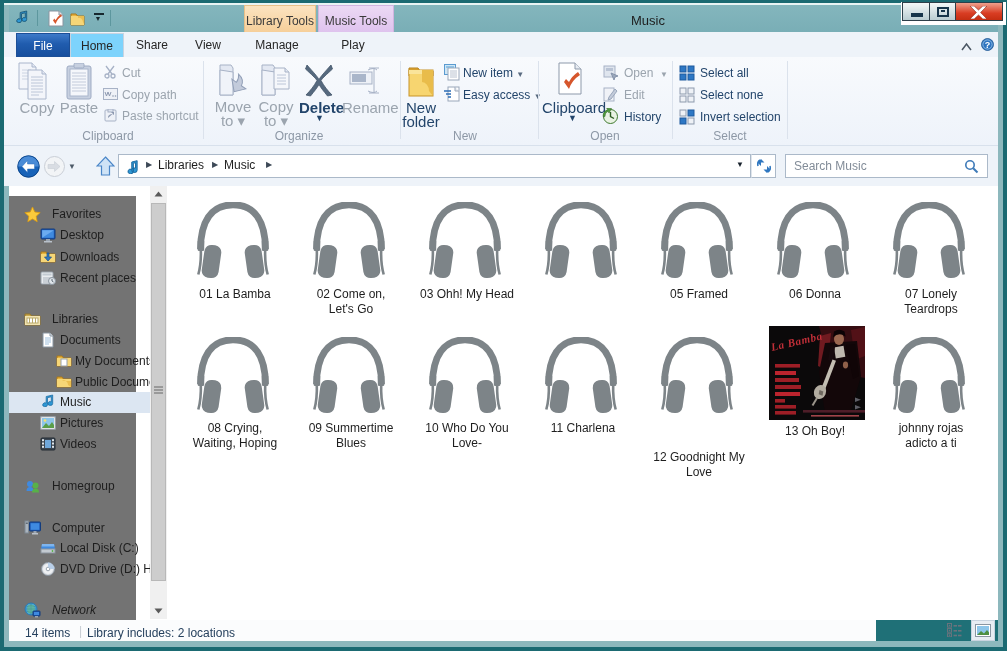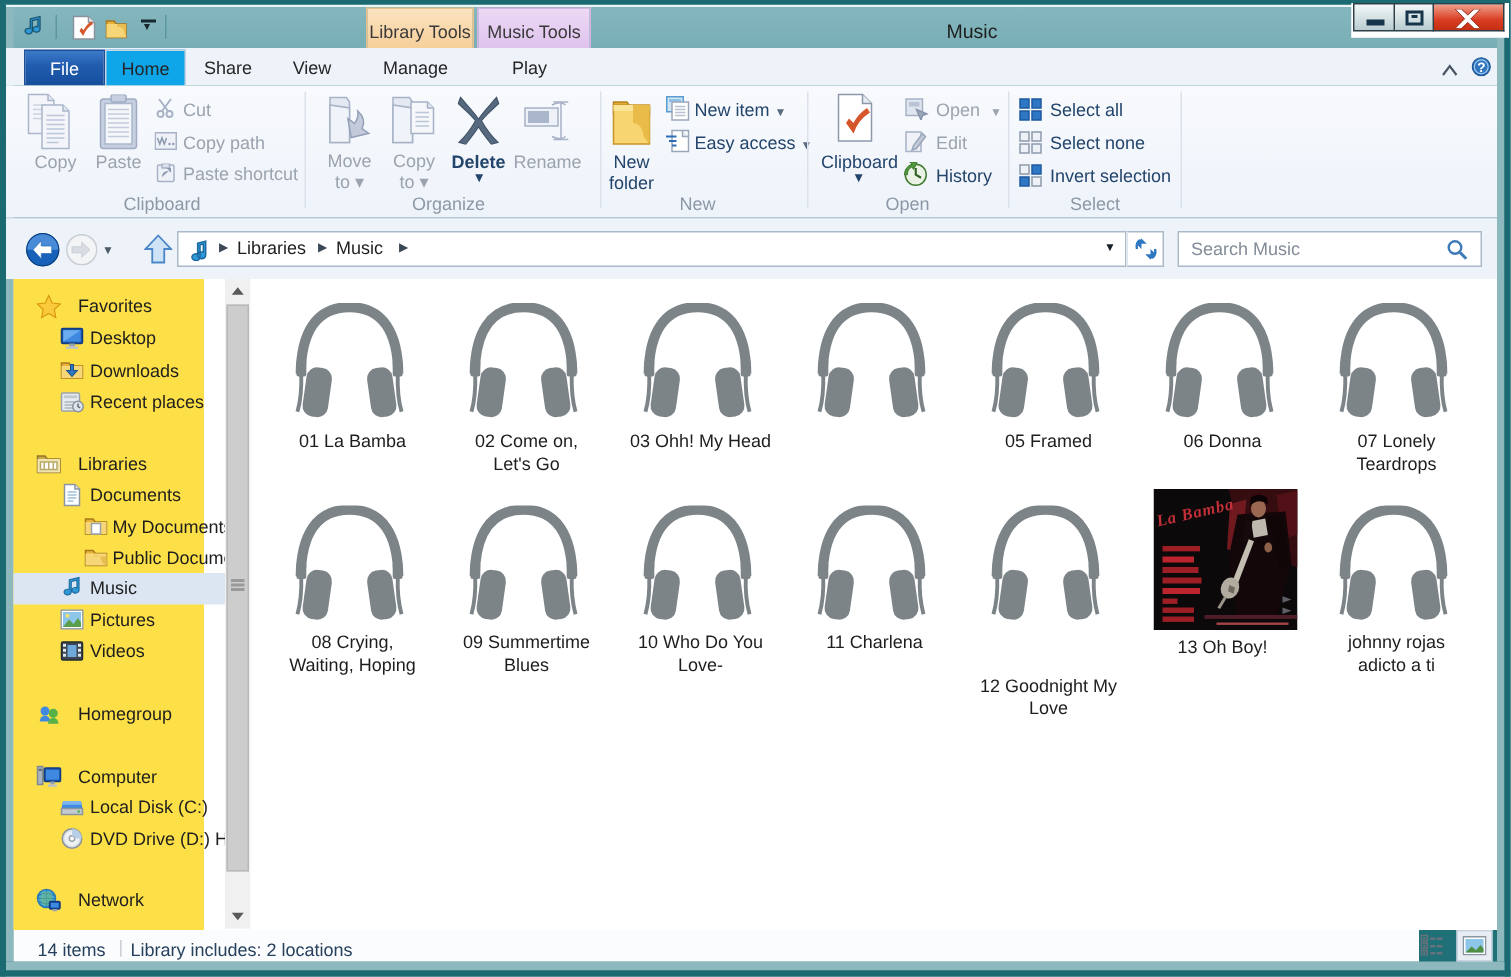--- a/index.html
+++ b/index.html
@@ -25,43 +25,43 @@
 
 #wbtns { left:897px; top:-3px; width:105px; height:23px; border:1px solid #ffffff; border-top:none; background:#fff; display:flex; }
 .wb { height:19px; border:1px solid #2d3f49; position:relative; }
 #wb-min { width:28px; background:linear-gradient(#f4f8f8,#b9cdd1); }
 #wb-max { width:26px; background:linear-gradient(#f4f8f8,#b9cdd1); border-left:none; }
 #wb-close { width:47px; background:linear-gradient(#f0a08c,#d93d23 60%,#c52e12); border-left:none; }
 
 #tabrow { left:4px; top:32px; width:994px; height:25px; background:#eef3f9; }
 #file-btn { left:12px; top:1px; width:54px; height:24px; background:linear-gradient(#3d7ac9,#205cae 45%,#174f9e); border:1px solid #1c4f97; color:#fff; text-align:center; padding-top:5px; }
 .tab { top:1px; height:24px; text-align:center; padding-top:5px; color:#262626; }
-#tab-home { left:66px; width:54px; background:#0ea5e9; border:1px solid #c8d3e0; border-bottom:none; }
+#tab-home { left:66px; width:54px; background:#7dd3fc; border:1px solid #c8d3e0; border-bottom:none; }
 
 #ribbon { left:4px; top:57px; width:994px; height:89px; background:linear-gradient(#f8fafd,#eef3fa); border-bottom:1px solid #d8e1ec; }
 .grpsep { top:4px; width:1px; height:78px; background:#dbe2ec; }
 .grplabel { top:72px; height:14px; color:#8d98a6; text-align:center; font-size:12px; }
-.biglabel { text-align:center; font-size:12px; line-height:14px; }
+.biglabel { text-align:center; font-size:15px; line-height:14px; }
 .dis { color:#9ba4ae; }
 .en { color:#23456b; }
 .smallrow { height:20px; font-size:12px; }
 
 #addrrow { left:4px; top:146px; width:994px; height:40px; background:#eef3f9; }
 #addrfield { left:114px; top:8px; width:633px; height:24px; background:#fff; border:1px solid #abb9c9; }
 #refreshbtn { left:747px; top:8px; width:25px; height:24px; background:#fff; border:1px solid #abb9c9; border-left:1px solid #dfe5ec; }
 #searchbox { left:781px; top:8px; width:203px; height:24px; background:#fff; border:1px solid #abb9c9; }
 
 #main { left:9px; top:186px; width:989px; height:434px; background:#fff; }
-#sidebar { left:0px; top:0px; width:127px; height:434px; background:#fde047; }
+#sidebar { left:0px; top:10px; width:127px; height:434px; background:#737373; }
 .srow { height:21px; line-height:21px; white-space:nowrap; overflow:hidden; }
 #vscroll { left:141px; top:0px; width:17px; height:433px; background:#f0f0f0; }
 #content { left:158px; top:0px; width:831px; height:434px; background:#fff; }
 .ilabel { position:absolute; width:116px; text-align:center; line-height:15px; color:#1e1e1e; }
 
-#statusbar { left:9px; top:620px; width:937px; height:21px; background:#fbfcfd; color:#26415e; }
+#statusbar { left:9px; top:620px; width:867px; height:21px; background:#fbfcfd; color:#26415e; }
 </style>
 </head>
 <body>
 <div id="win">
 
   <div class="abs" id="frame-topline"></div>
   <div class="abs" id="titlebar"></div>
   <div class="abs" id="frame-top"></div>
   <div class="abs" id="frame-left"></div>
   <div class="abs" id="frame-left2"></div>
@@ -531,21 +531,21 @@
       </div>
       <div class="abs srow" style="left:0;top:363px;width:141px;">
         <svg class="abs" style="left:31px;top:2px;" width="16" height="16" viewBox="0 0 16 16">
             <circle cx="8" cy="8" r="6.5" fill="#d9dde2" stroke="#8a949e"></circle>
             <circle cx="8" cy="8" r="5" fill="#eef0f3"></circle>
             <circle cx="8" cy="8" r="1.8" fill="#fff" stroke="#9aa4ae"></circle>
             <path d="M8 1.5 a6.5 6.5 0 0 1 6.5 6.5 l-4.7 0 a1.8 1.8 0 0 0 -1.8 -1.8 z" fill="#b9cfe8"></path>
           </svg>
         <span class="abs" style="left:51px;">DVD Drive (D:) HI</span>
       </div>
-      <div class="abs srow" style="left:0;top:404px;width:141px;">
+      <div class="abs srow" style="left:0;top:404px;width:141px;font-style:italic;">
         <svg class="abs" style="left:15px;top:2px;" width="17" height="17" viewBox="0 0 17 17">
             <circle cx="7" cy="7" r="6" fill="#49a7dd" stroke="#2a7ab0"></circle>
             <path d="M2 5 q5 -3 10 0 M2 9 q5 3 10 0 M7 1 v12 M1.5 7 h11" stroke="#2a7ab0" fill="none" stroke-width="0.7"></path>
             <path d="M4 3 a8 8 0 0 1 6 0 a9 9 0 0 1 0 8 a8 8 0 0 1 -6 0 a9 9 0 0 1 0 -8" fill="#6fc06f" opacity="0.5"></path>
             <rect x="9" y="9" width="7" height="5" rx="0.8" fill="#1d56b0" stroke="#123c7e"></rect>
             <rect x="10" y="10" width="5" height="3" fill="#3f8ae0"></rect>
             <rect x="11" y="14" width="3" height="1.5" fill="#9aa4b0"></rect>
           </svg>
         <span class="abs" style="left:43px;">Network</span>
       </div>

